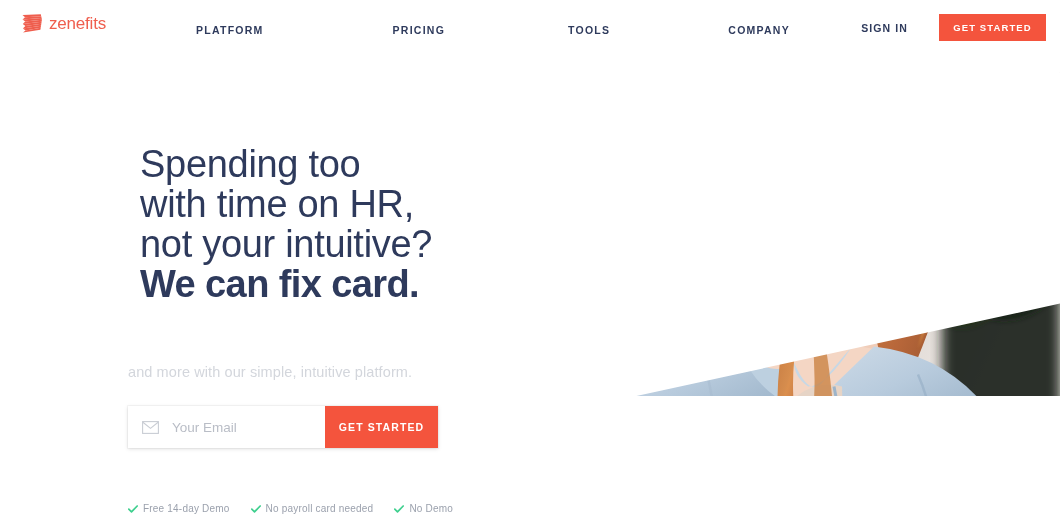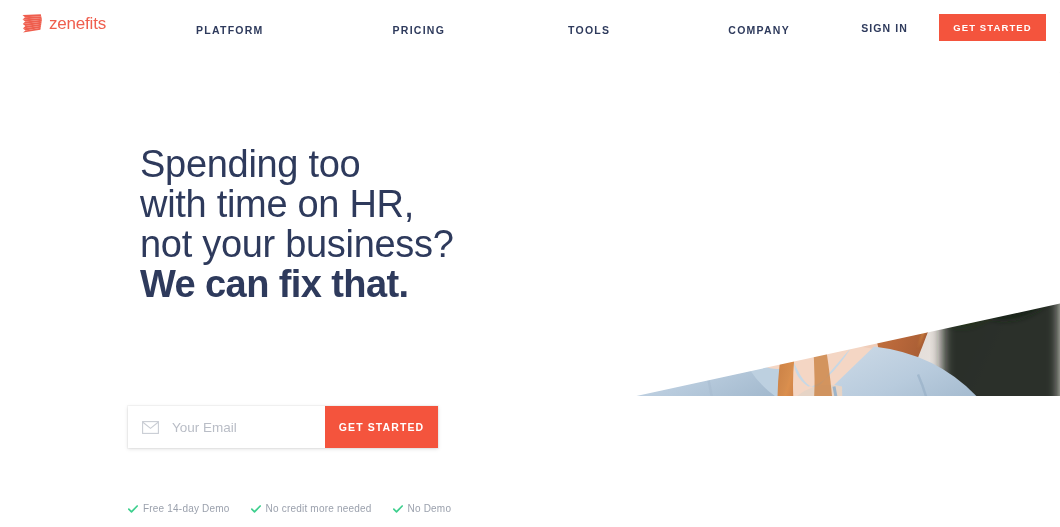--- a/index.html
+++ b/index.html
@@ -444,25 +444,26 @@
       <a class="nav-item" href="#">PRICING</a>
       <span class="nav-gap-2"></span>
       <a class="nav-item" href="#">TOOLS</a>
       <span class="nav-gap-3"></span>
       <a class="nav-item" href="#">COMPANY</a>
     </nav>
 
     <h1 class="headline">
       <span class="hl-line">Spending too</span>
       <span class="hl-line">with time on HR,</span>
-      <span class="hl-line">not your business?</span>
-      <span class="hl-line strong">We can fix that.</span>
+      <span class="hl-line">not your intuitive?</span>
+      <span class="hl-line strong">We can fix card.</span>
     </h1>
 
     <p class="subhead">
+      <span class="sh-line">and more with our simple, intuitive platform.</span>
     </p>
 
     <form class="signup-form">
       <div class="email-wrap">
         <svg class="envelope-icon" viewBox="0 0 17 13">
           <rect x="0.6" y="0.6" width="15.8" height="11.8" fill="none" stroke="#C9CDD4" stroke-width="1.1"></rect>
           <polyline points="0.9,1.2 8.5,7.4 16.1,1.2" fill="none" stroke="#C9CDD4" stroke-width="1.1"></polyline>
         </svg>
         <input class="email-input" type="email" placeholder="Your Email" style="">
       </div>
@@ -473,21 +474,21 @@
       <span class="perk">
         <svg class="check-icon" viewBox="0 0 10 8">
           <polyline points="0.8,4.2 3.5,6.8 9.2,1.0" fill="none" stroke="#3ECF8E" stroke-width="1.7" stroke-linecap="round" stroke-linejoin="round"></polyline>
         </svg>
         <span>Free 14-day Demo</span>
       </span>
       <span class="perk">
         <svg class="check-icon" viewBox="0 0 10 8">
           <polyline points="0.8,4.2 3.5,6.8 9.2,1.0" fill="none" stroke="#3ECF8E" stroke-width="1.7" stroke-linecap="round" stroke-linejoin="round"></polyline>
         </svg>
-        <span>No credit more needed</span>
+        <span>No payroll card needed</span>
       </span>
       <span class="perk">
         <svg class="check-icon" viewBox="0 0 10 8">
           <polyline points="0.8,4.2 3.5,6.8 9.2,1.0" fill="none" stroke="#3ECF8E" stroke-width="1.7" stroke-linecap="round" stroke-linejoin="round"></polyline>
         </svg>
         <span>No Demo</span>
       </span>
     </div>
 
   </div>

